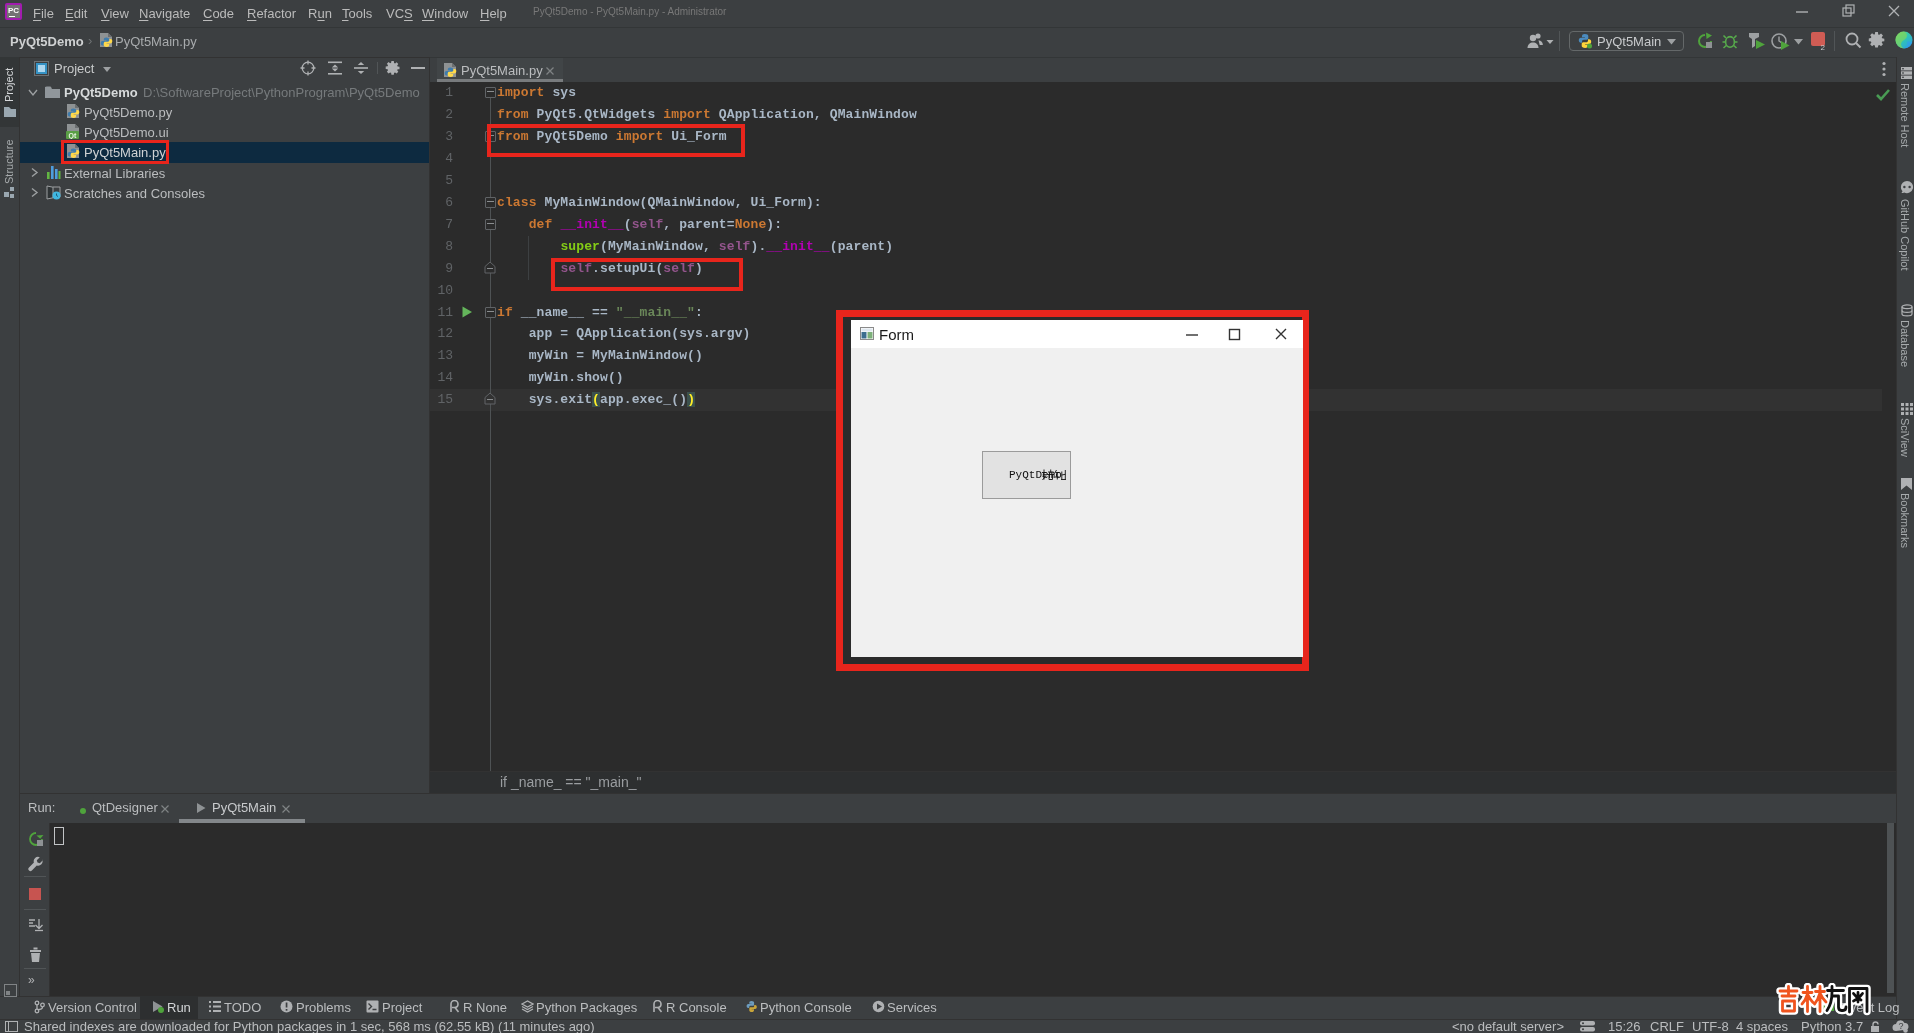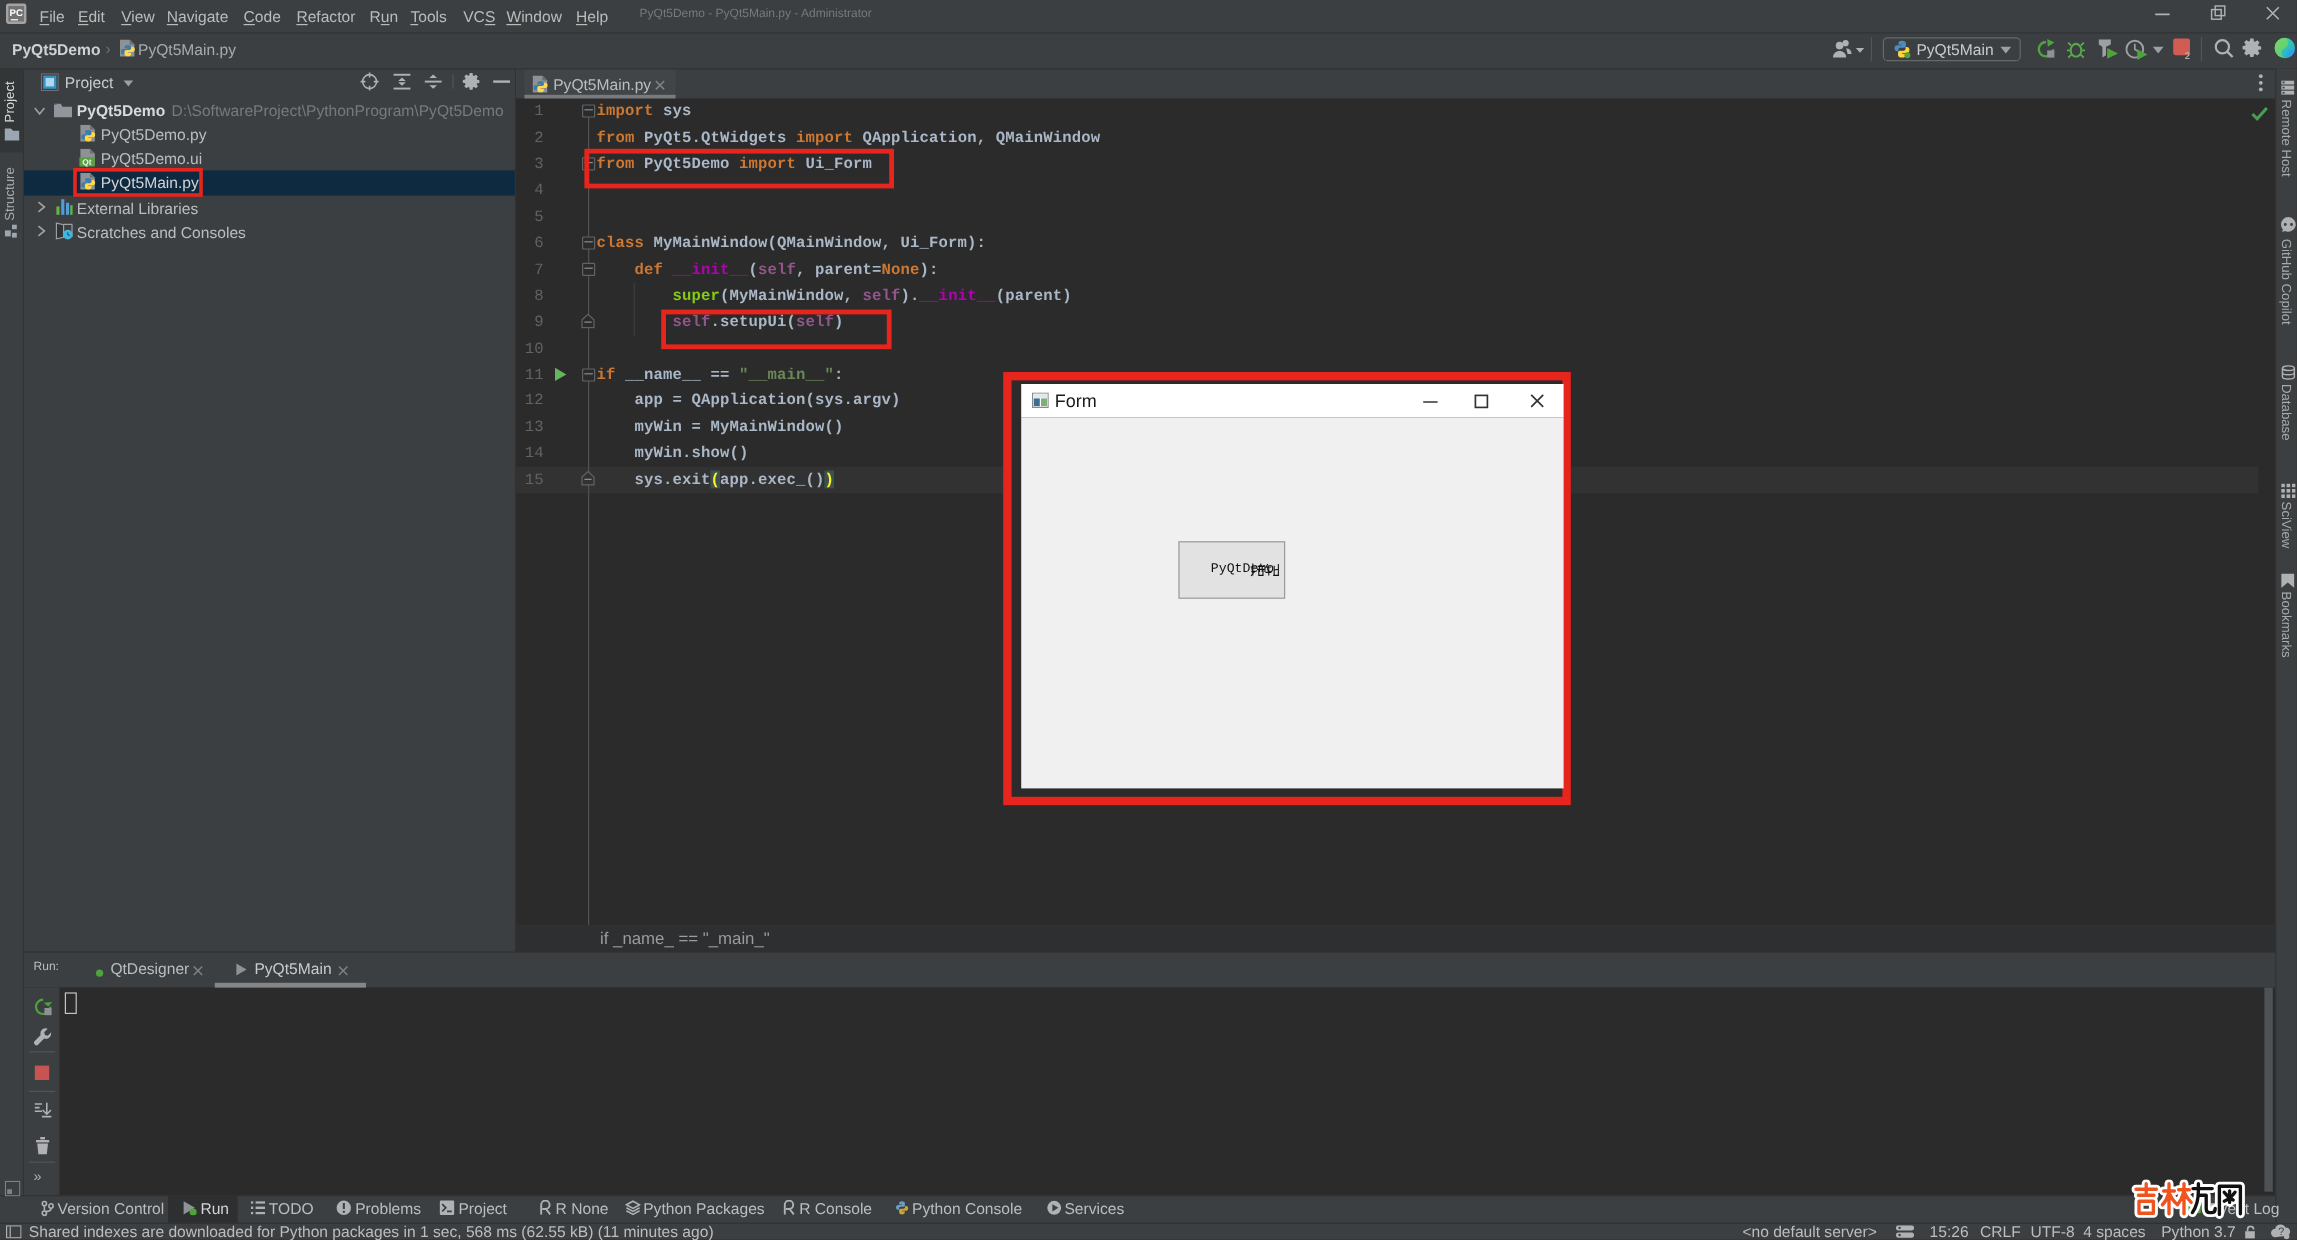--- a/index.html
+++ b/index.html
@@ -21,21 +21,21 @@
   .vtextr{writing-mode:vertical-rl;font-size:11px;color:#a7abad;}
   .foldbox{position:absolute;left:485px;width:9px;height:9px;border:1px solid #606366;
     background:#2b2b2b;border-radius:1px;z-index:3;}
   .foldbox:after{content:"";position:absolute;left:1px;right:1px;top:3px;height:1px;background:#8a8d8f;}
 </style>
 </head>
 <body>
 
 <div class="a" style="left:0;top:0;width:1914px;height:27px;background:#3c3f41;"></div>
 
-<div class="a" style="left:5px;top:3px;width:13px;height:13px;border:2px solid #a3a3a3;border-radius:2px;background:#737373;color:#fff;font-size:8px;font-weight:bold;text-align:center;line-height:11px;">PC<div style="position:absolute;left:2px;bottom:1px;width:6px;height:1.5px;background:#fff;"></div></div>
+<div class="a" style="left:5px;top:3px;width:13px;height:13px;border:2px solid #a21caf;border-radius:2px;background:#737373;color:#fff;font-size:8px;font-weight:bold;text-align:center;line-height:11px;">PC<div style="position:absolute;left:2px;bottom:1px;width:6px;height:1.5px;background:#fff;"></div></div>
 <div class="a ui" style="left:0;top:6px;">
   <span class="a" style="left:33px;"><u>F</u>ile</span>
     <span class="a" style="left:65px;"><u>E</u>dit</span>
     <span class="a" style="left:101px;"><u>V</u>iew</span>
     <span class="a" style="left:139px;"><u>N</u>avigate</span>
     <span class="a" style="left:203px;"><u>C</u>ode</span>
     <span class="a" style="left:247px;"><u>R</u>efactor</span>
     <span class="a" style="left:308px;">R<u>u</u>n</span>
     <span class="a" style="left:342px;"><u>T</u>ools</span>
     <span class="a" style="left:386px;">VC<u>S</u></span>
@@ -289,21 +289,21 @@
 <div class="a mono" style="left:989px;top:469px;font-size:11px;color:#111;z-index:13;">PyQtDemo</div>
 <svg class="a" style="left:1042px;top:469px;z-index:13;" width="24" height="12">
  <g stroke="#111" stroke-width="0.9" fill="none">
   <path d="M2 0.5 v10 M0 3.5 h4.5 M0.5 7.5 l3-0.5 M4 6.5 l-3.5 4.5"></path>
   <path d="M6 3 h5.5 M8.7 0.5 v2.5 M5.5 5.5 h6.5 M7 5.5 v5 h3.5 v-5"></path>
   <path d="M14.5 1 l-2 3.5 M13.5 3.5 h4 M15.3 3.5 v7 M12.5 8 h5"></path>
   <path d="M19.8 2.5 v7.5 M23.3 1 v9 M19.8 6 l3.5-0.7 M19 10.5 h5"></path>
  </g>
 </svg>
 
-<div class="a" style="left:28px;top:800px;font-size:10px;color:#bbbdbf;">Run:</div>
+<div class="a" style="left:28px;top:800px;font-size:13px;color:#bbbdbf;">Run:</div>
 <svg class="a" style="left:78px;top:806px;" width="10" height="10">
     <circle cx="5" cy="5" r="3" fill="#4fa33c"></circle>
   </svg>
 <div class="a" style="left:92px;top:800px;font-size:13px;color:#bbbdbf;">QtDesigner</div>
 <svg class="a" style="left:160px;top:804px;" width="10" height="10">
     <path d="M1.5 1.5 L8.5 8.5 M8.5 1.5 L1.5 8.5" stroke="#7f8384" stroke-width="1.2"></path>
   </svg>
 <svg class="a" style="left:195px;top:802px;" width="12" height="12">
     <path d="M2 1 L10.5 6 L2 11 Z" fill="#8e9294"></path>
   </svg>

